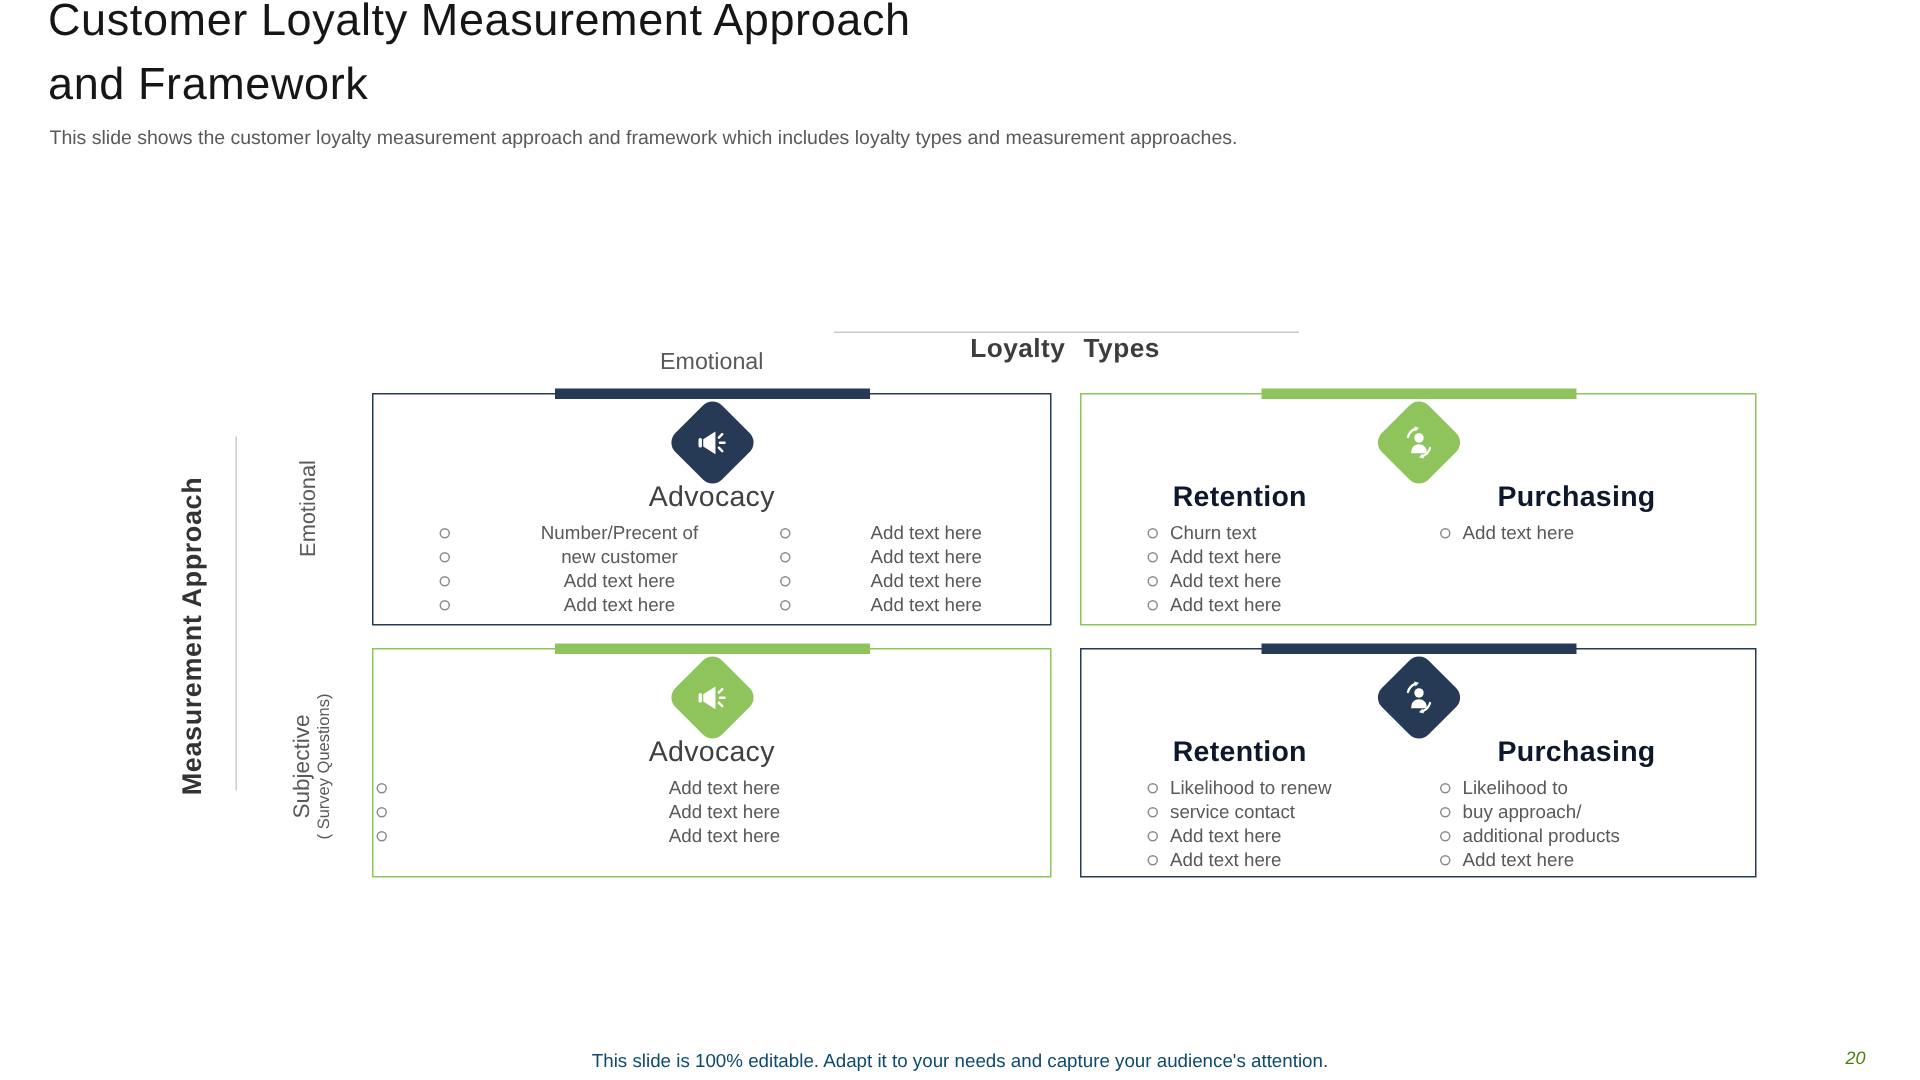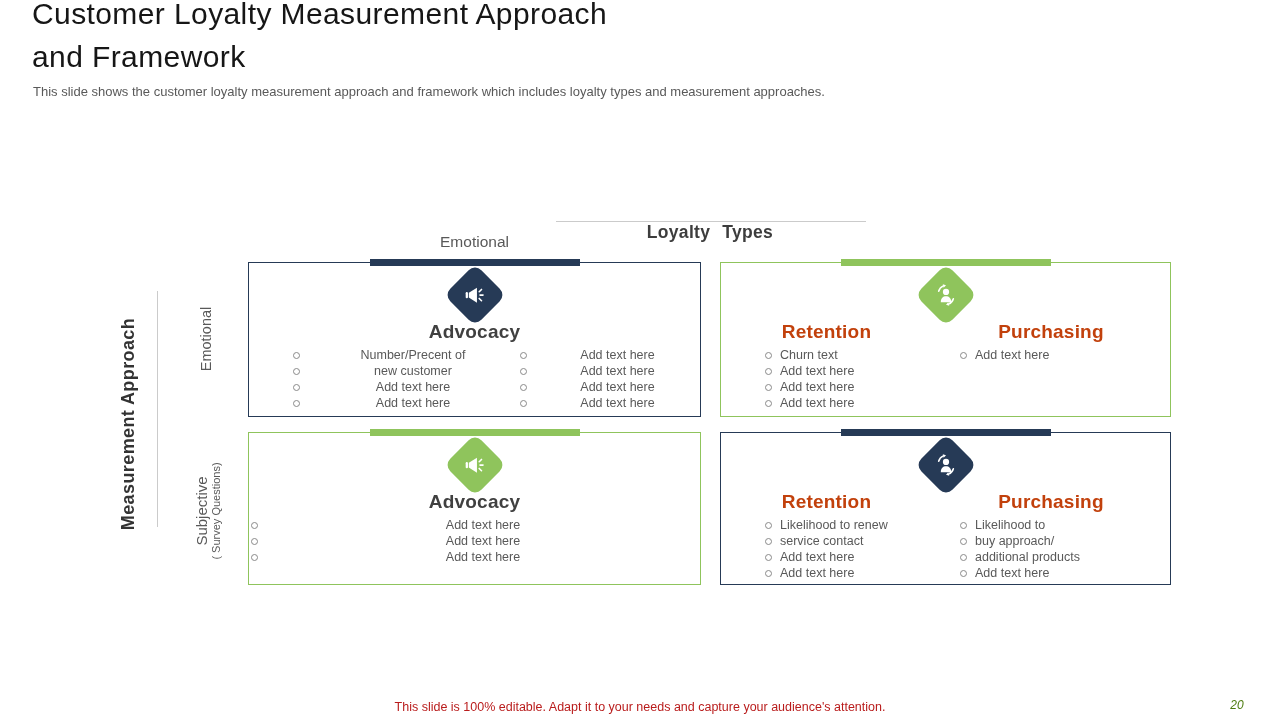--- a/index.html
+++ b/index.html
@@ -82,21 +82,21 @@
     transform:translateX(-50%) rotate(45deg);
   }
   .accent-navy .diamond{background:var(--navy);}
   .accent-green .diamond{background:var(--green);}
   .diamond svg{
     position:absolute;left:50%;top:50%;
     transform:translate(-50%,-50%) rotate(-45deg);
   }
   .cell-title{
     position:absolute;top:58px;left:0;right:0;text-align:center;
-    font-size:19px;font-weight:bold;color:#404040;letter-spacing:.2px;
+    font-size:19px;font-weight:normal;color:#404040;letter-spacing:.2px;
   }
   .cell-cols{
     position:absolute;top:84px;left:0;right:0;display:flex;text-align:center;
   }
   .scol-left{margin-left:42px;width:227px;}
   .scol-right{flex:1;}
   ul.bullets{list-style:none;}
   ul.bullets li{
     position:relative;padding-left:17px;
     font-size:12.5px;line-height:16px;color:var(--gray-text);
@@ -104,29 +104,29 @@
   ul.bullets li::before{
     content:"";position:absolute;left:2px;top:5px;
     width:5px;height:5px;border:1px solid #8a8a8a;border-radius:50%;
   }
   
   .cell-body{position:absolute;top:58px;left:0;right:0;display:flex;}
   .dcol{display:block;}
   .dcol.a{width:47%;}
   .dcol.b{width:53%;}
   .dcol h3{
-    text-align:center;font-size:19px;font-weight:bold;color:#c2410c;
+    text-align:center;font-size:19px;font-weight:bold;color:#0f172a;
     height:24px;margin-bottom:2px;letter-spacing:.2px;
   }
   .dcol.a ul.bullets{margin-left:42px;}
   .dcol.b ul.bullets{margin-left:26px;margin-right:10px;}
   
   .footer-note{
     position:absolute;left:0;right:0;top:700px;text-align:center;
-    font-size:12.5px;color:#b91c1c;
+    font-size:12.5px;color:#0c4a6e;
   }
   .page-number{
     position:absolute;left:1222px;top:698px;width:30px;text-align:center;
     font-size:12px;color:#4d7c0f;font-style:italic;
   }
 </style>
 </head>
 <body>
 
 <div class="slide">

